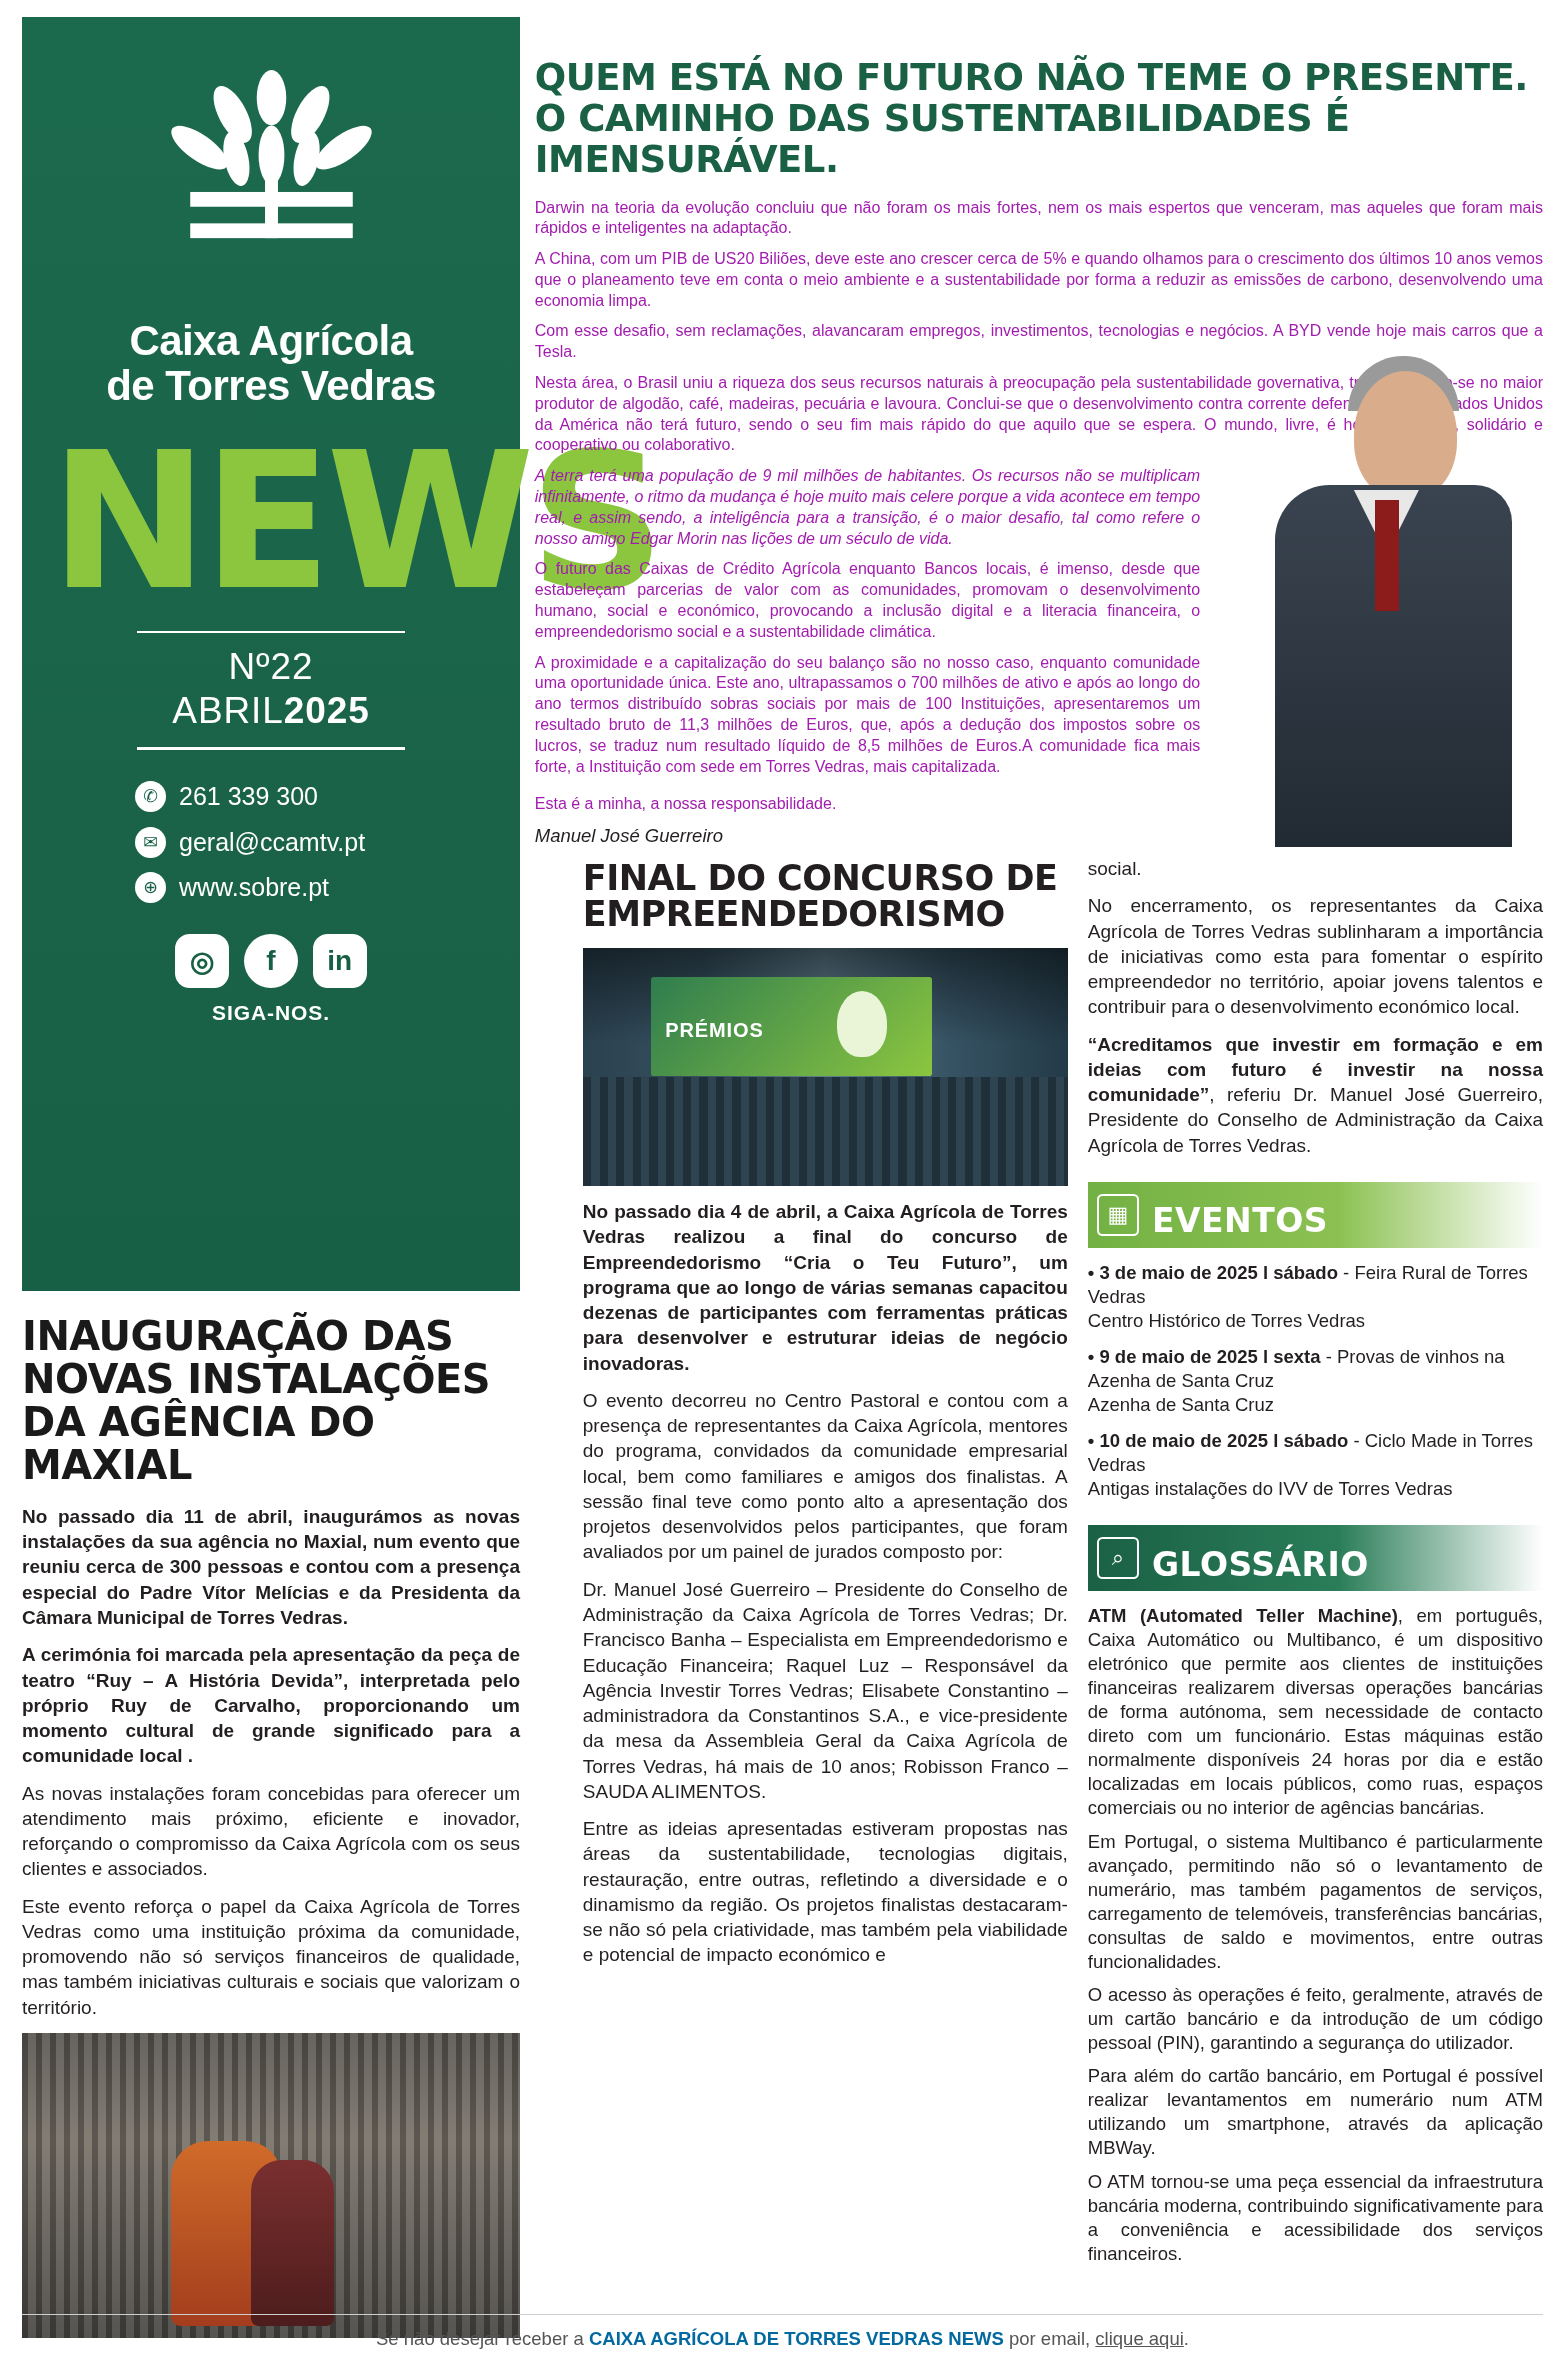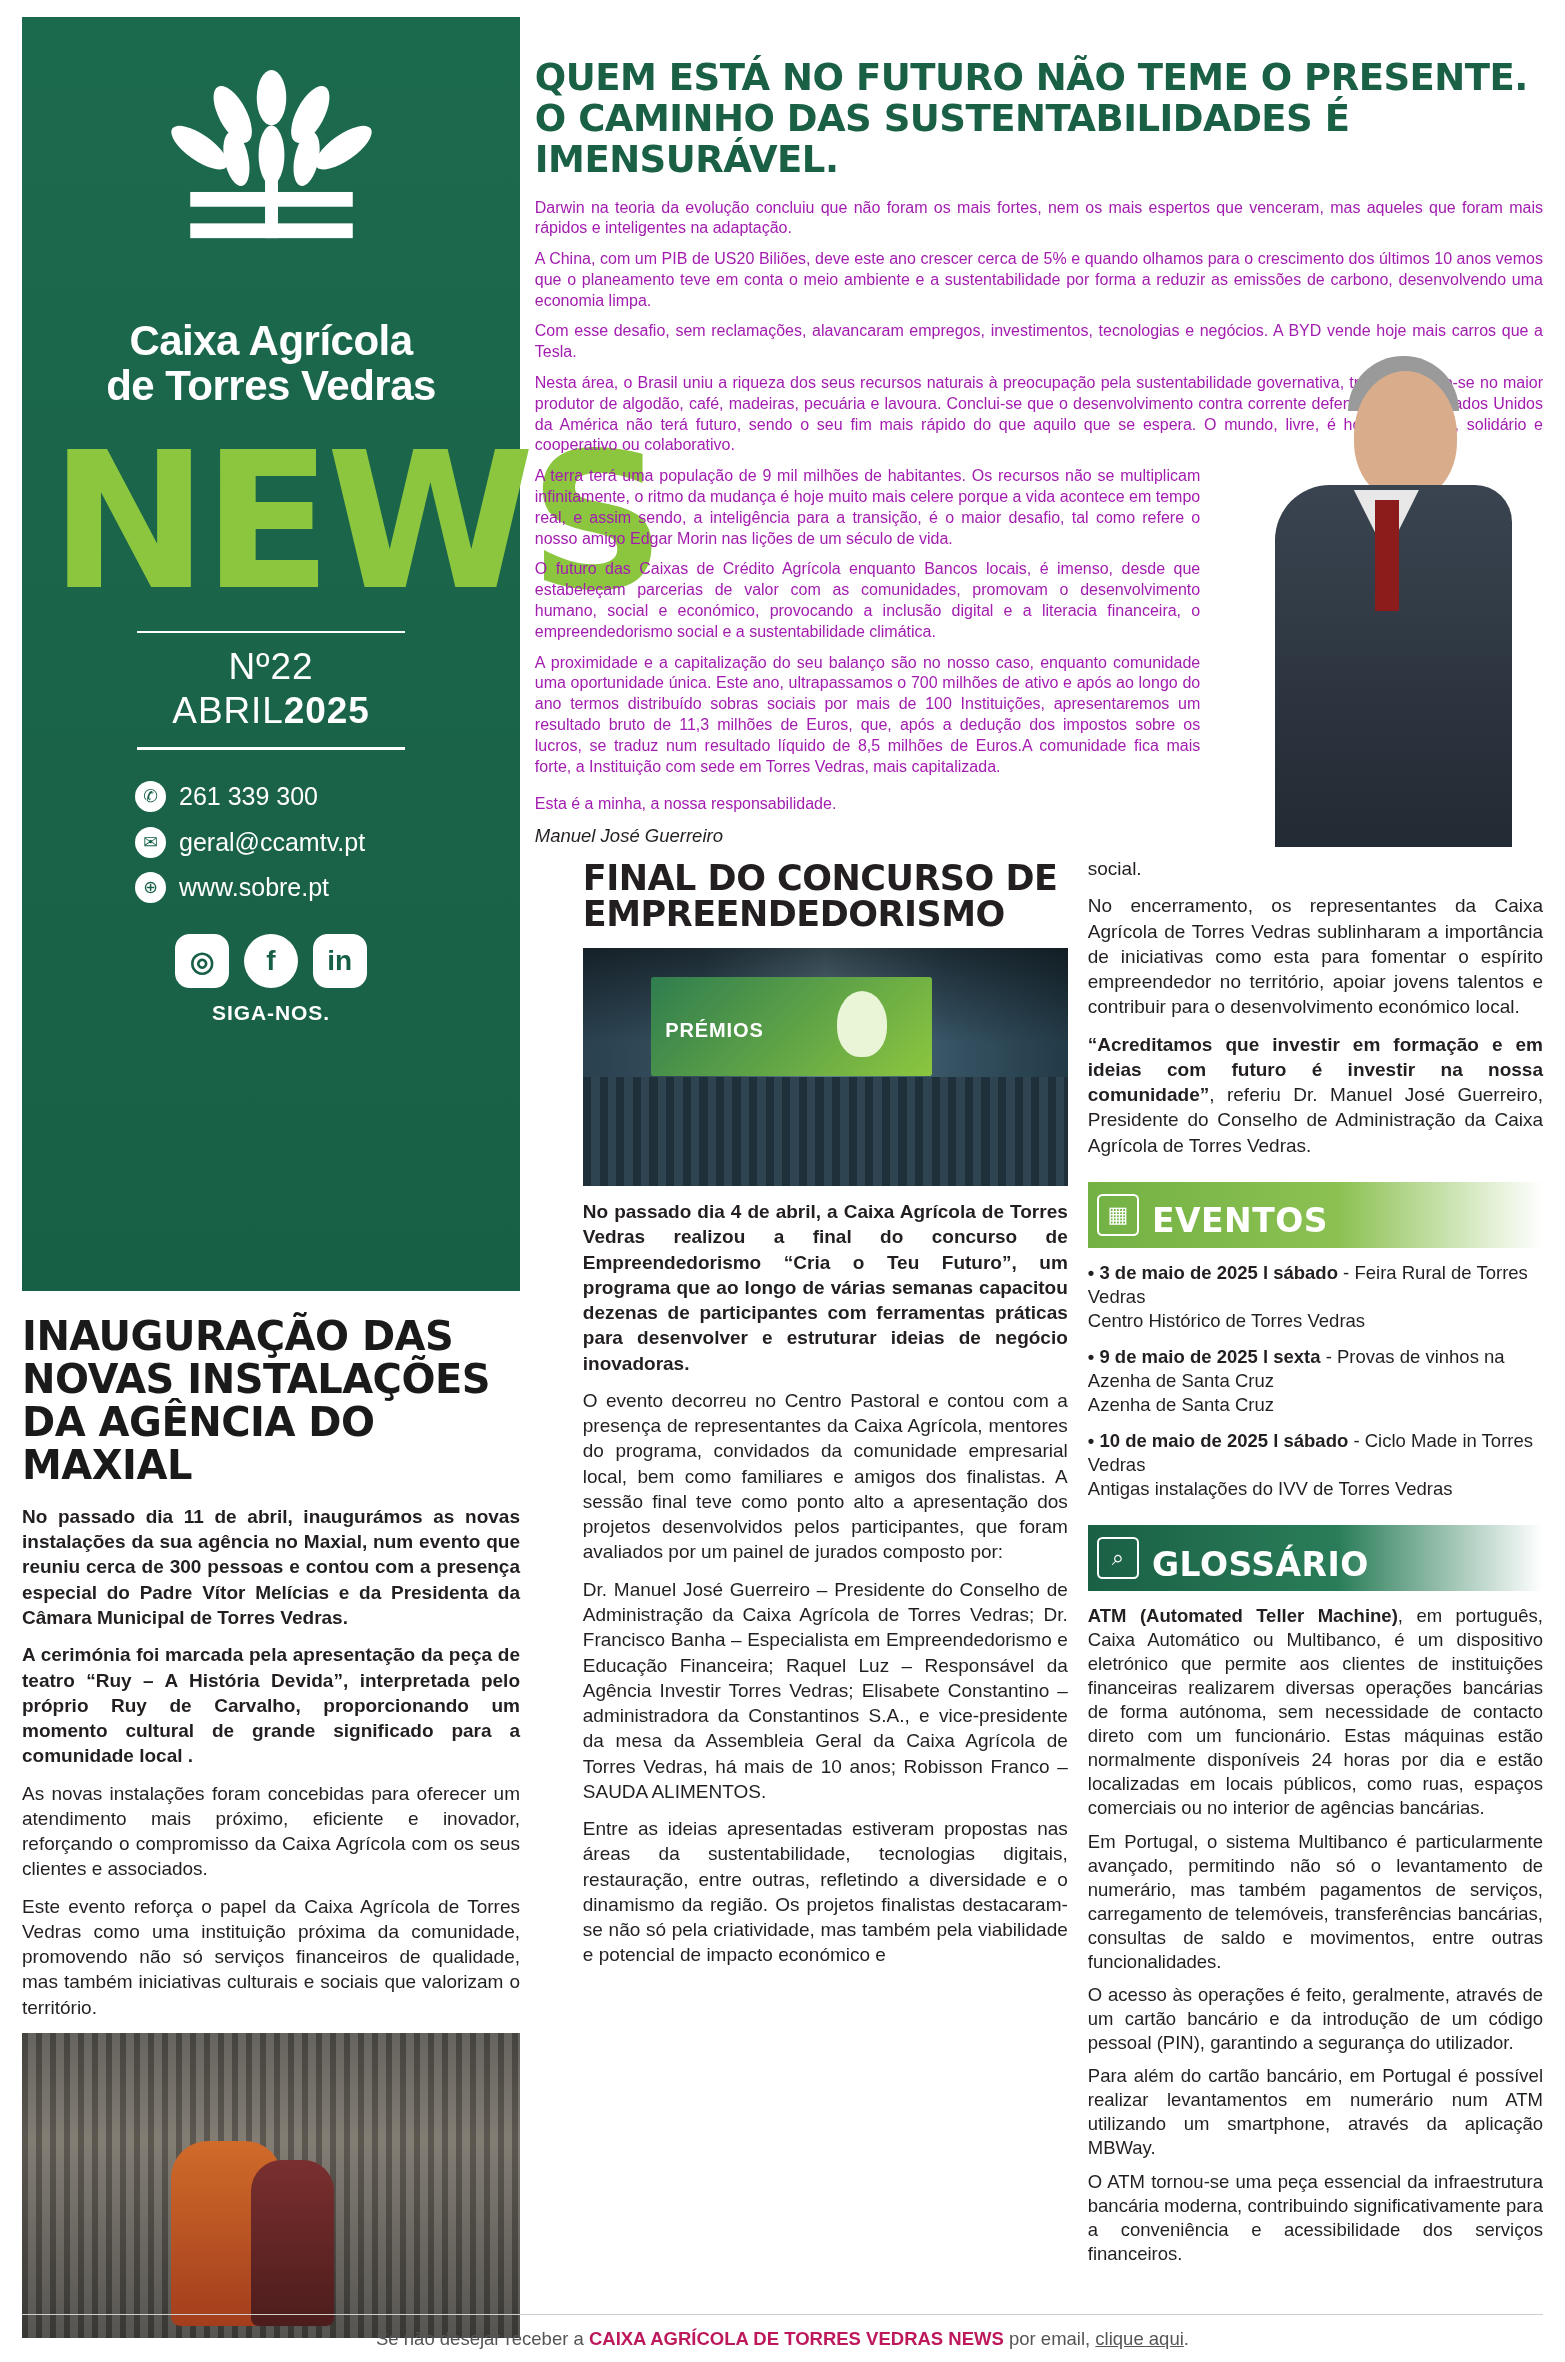--- a/index.html
+++ b/index.html
@@ -169,21 +169,21 @@
   
   .footer {
     position: absolute;
     left: 22px; right: 22px; bottom: 13px;
     border-top: 1.8px solid #cfcfcf;
     padding-top: 13px;
     text-align: center;
     font-size: 18.5px;
     color: #555;
   }
-  .footer b { color: #be185d; }
+  .footer b { color: #0369a1; }
   .footer a { color: #555; text-decoration: underline; }
 
   
   .ph-hall {
     height: 238px;
     background:
       linear-gradient(180deg, rgba(0,0,0,.55), rgba(0,0,0,.1) 40%),
       linear-gradient(90deg,#2f4858 0%, #3c5a6b 25%, #6b8ea0 50%, #3d5d70 75%, #27414f 100%);
     position: relative;
     overflow: hidden;
@@ -332,21 +332,21 @@
 
     <div class="right-col">
 
       <div class="lead-wrap">
         <h2 class="lead-title">QUEM ESTÁ NO FUTURO NÃO TEME O PRESENTE. O CAMINHO DAS SUSTENTABILIDADES É IMENSURÁVEL.</h2>
         <div class="lead-body">
           <p>Darwin na teoria da evolução concluiu que não foram os mais fortes, nem os mais espertos que venceram, mas aqueles que foram mais rápidos e inteligentes na adaptação.</p>
           <p>A China, com um PIB de US20 Biliões, deve este ano crescer cerca de 5% e quando olhamos para o crescimento dos últimos 10 anos vemos que o planeamento teve em conta o meio ambiente e a sustentabilidade por forma a reduzir as emissões de carbono, desenvolvendo uma economia limpa.</p>
           <p>Com esse desafio, sem reclamações, alavancaram empregos, investimentos, tecnologias e negócios. A BYD vende hoje mais carros que a Tesla.</p>
           <p>Nesta área, o Brasil uniu a riqueza dos seus recursos naturais à preocupação pela sustentabilidade governativa, transformando-se no maior produtor de algodão, café, madeiras, pecuária e lavoura. Conclui-se que o desenvolvimento contra corrente defendido pelos Estados Unidos da América não terá futuro, sendo o seu fim mais rápido do que aquilo que se espera. O mundo, livre, é hoje mutualista, solidário e cooperativo ou colaborativo.</p>
-          <p style="width:66%;">A terra terá uma população de 9 mil milhões de habitantes. Os recursos não se multiplicam infinitamente, o ritmo da mudança é hoje muito mais celere porque a vida acontece em tempo real, e assim sendo, a inteligência para a transição, é o maior desafio, tal como refere o nosso amigo Edgar Morin nas lições de um século de vida.</p>
+          <p style="width:66%;font-style:italic;">A terra terá uma população de 9 mil milhões de habitantes. Os recursos não se multiplicam infinitamente, o ritmo da mudança é hoje muito mais celere porque a vida acontece em tempo real, e assim sendo, a inteligência para a transição, é o maior desafio, tal como refere o nosso amigo Edgar Morin nas lições de um século de vida.</p>
           <p style="width:66%;">O futuro das Caixas de Crédito Agrícola enquanto Bancos locais, é imenso, desde que estabeleçam parcerias de valor com as comunidades, promovam o desenvolvimento humano, social e económico, provocando a inclusão digital e a literacia financeira, o empreendedorismo social e a sustentabilidade climática.</p>
           <p style="width:66%;">A proximidade e a capitalização do seu balanço são no nosso caso, enquanto comunidade uma oportunidade única. Este ano, ultrapassamos o 700 milhões de ativo e após ao longo do ano termos distribuído sobras sociais por mais de 100 Instituições, apresentaremos um resultado bruto de 11,3 milhões de Euros, que, após a dedução dos impostos sobre os lucros, se traduz num resultado líquido de 8,5 milhões de Euros.A comunidade fica mais forte, a Instituição com sede em Torres Vedras, mais capitalizada.</p>
           <p style="width:66%;margin-top:16.6px;">Esta é a minha, a nossa responsabilidade.</p>
           <div class="signature">Manuel José Guerreiro</div>
         </div>
 
         <div class="portrait">
           <div class="portrait-ph">
             <div class="hair"></div>
             <div class="head"></div>

